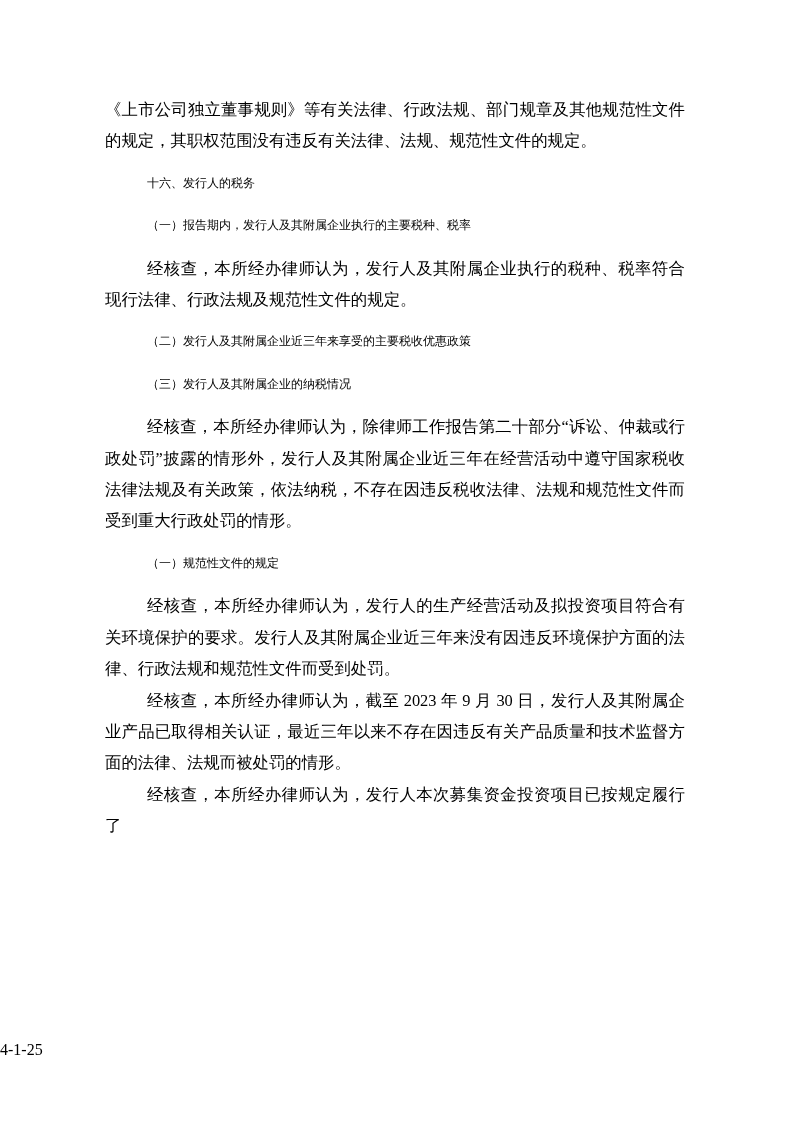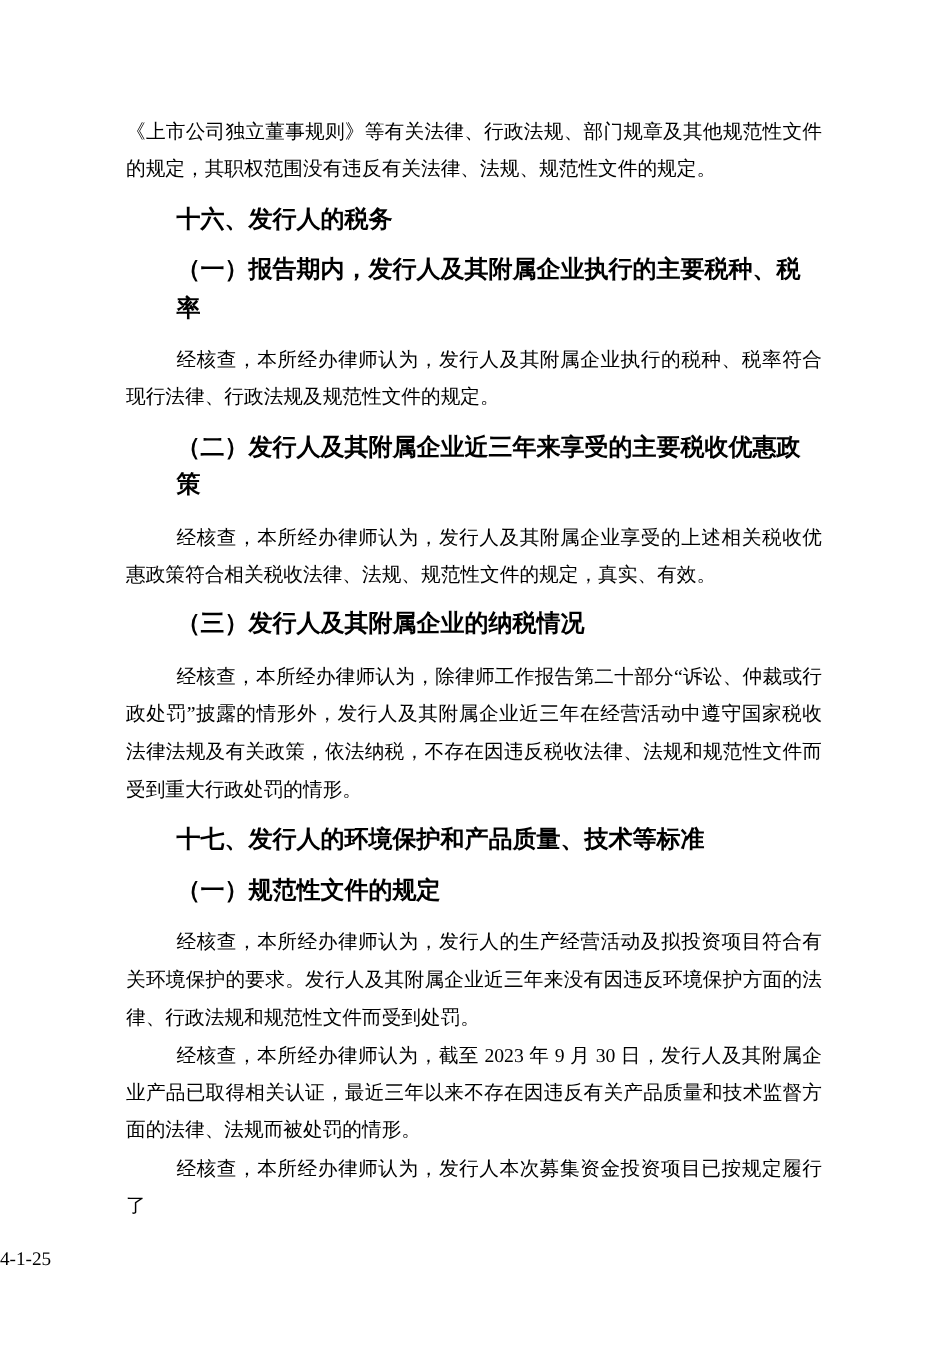--- a/index.html
+++ b/index.html
@@ -29,22 +29,22 @@
     text-align: justify;
     text-justify: inter-character;
     text-indent: 42px;
     color: #000000;
   }
   p.body.cont {
     text-indent: 0;
   }
   .hd {
     font-family: "Liberation Sans", "DejaVu Sans", sans-serif;
-    font-weight: bold;
-    font-size: 20px;
+    font-weight: normal;
+    font-size: 12px;
     line-height: 31.4px;
     margin: 11px 0;
     padding-left: 42px;
     color: #000000;
   }
   .footer {
     position: absolute;
     left: 0;
     top: 1040px;
     width: 793px;
@@ -64,27 +64,25 @@
     <p class="body cont">《上市公司独立董事规则》等有关法律、行政法规、部门规章及其他规范性文件的规定，其职权范围没有违反有关法律、法规、规范性文件的规定。</p>
 
     <div class="hd">十六、发行人的税务</div>
 
     <div class="hd">（一）报告期内，发行人及其附属企业执行的主要税种、税率</div>
 
     <p class="body">经核查，本所经办律师认为，发行人及其附属企业执行的税种、税率符合现行法律、行政法规及规范性文件的规定。</p>
 
     <div class="hd">（二）发行人及其附属企业近三年来享受的主要税收优惠政策</div>
 
-    <p class="body">经核查，本所经办律师认为，发行人及其附属企业享受的上述相关税收优惠政策符合相关税收法律、法规、规范性文件的规定，真实、有效。</p>
 
     <div class="hd">（三）发行人及其附属企业的纳税情况</div>
 
     <p class="body">经核查，本所经办律师认为，除律师工作报告第二十部分“诉讼、仲裁或行政处罚”披露的情形外，发行人及其附属企业近三年在经营活动中遵守国家税收法律法规及有关政策，依法纳税，不存在因违反税收法律、法规和规范性文件而受到重大行政处罚的情形。</p>
 
-    <div class="hd">十七、发行人的环境保护和产品质量、技术等标准</div>
 
     <div class="hd">（一）规范性文件的规定</div>
 
     <p class="body">经核查，本所经办律师认为，发行人的生产经营活动及拟投资项目符合有关环境保护的要求。发行人及其附属企业近三年来没有因违反环境保护方面的法律、行政法规和规范性文件而受到处罚。</p>
 
 
     <p class="body">经核查，本所经办律师认为，截至 2023 年 9 月 30 日，发行人及其附属企业产品已取得相关认证，最近三年以来不存在因违反有关产品质量和技术监督方面的法律、法规而被处罚的情形。</p>
 
 
     <p class="body">经核查，本所经办律师认为，发行人本次募集资金投资项目已按规定履行了</p>

